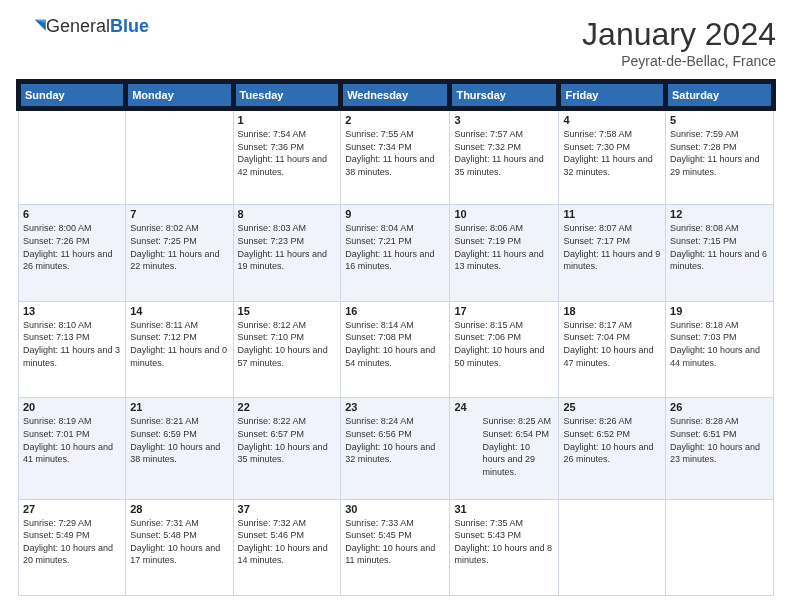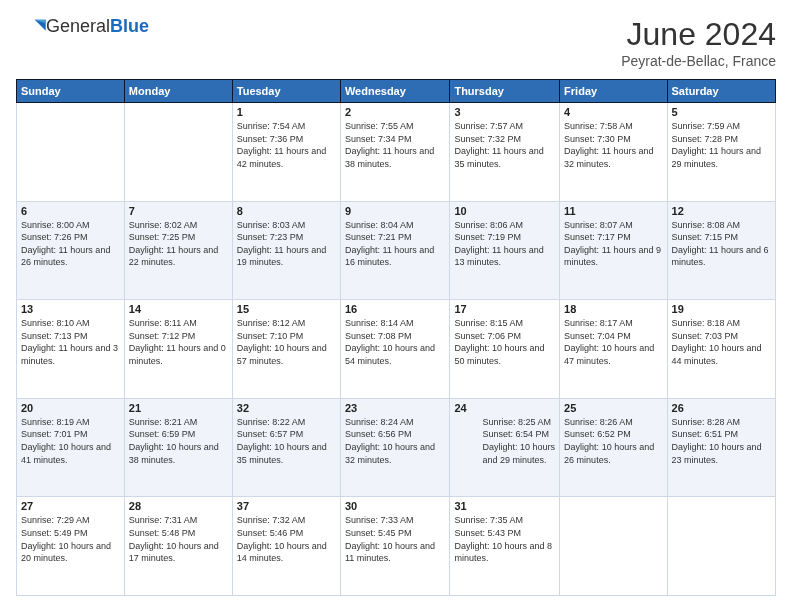--- a/index.html
+++ b/index.html
@@ -62,21 +62,21 @@
       border-collapse: collapse;
       flex: 1;
     }
     .calendar thead th {
       background: #2e6db4;
       color: #fff;
       font-size: 11px;
       font-weight: bold;
       padding: 5px 4px;
       text-align: left;
-      border: 1px solid #0f172a;
+      border: 5px solid #0f172a;
     }
     .calendar tbody td {
       border: 1px solid #d0d8e8;
       vertical-align: top;
       padding: 3px 4px;
       font-size: 9.5px;
       color: #333;
       width: 113px;
       height: 80px;
       background: #fff;
@@ -108,21 +108,21 @@
       <svg class="logo-icon" viewBox="0 0 30 24">
         <rect x="0" y="0" width="30" height="24" fill="white"></rect>
         <polygon points="18,4 30,4 30,16" fill="#1a6bbf"></polygon>
         <polygon points="18,4 30,4 30,8" fill="#4a9fd4"></polygon>
       </svg>
       <div class="logo-text">
         <div><span class="logo-general">General</span><span class="logo-blue">Blue</span></div>
       </div>
     </div>
     <div class="title-block">
-      <div class="month-title">June 2024</div>
+      <div class="month-title">January 2024</div>
       <div class="location">Peyrat-de-Bellac, France</div>
     </div>
   </div>
 
   <table class="calendar">
     <thead>
       <tr>
         <th>Sunday</th>
         <th>Monday</th>
         <th>Tuesday</th>
@@ -262,21 +262,21 @@
 Sunset: 7:01 PM
 Daylight: 10 hours and 41 minutes.</div>
           </td>
           <td>
             <div class="cell-day">21</div>
             <div class="cell-detail" style="white-space: pre-line;">Sunrise: 8:21 AM
 Sunset: 6:59 PM
 Daylight: 10 hours and 38 minutes.</div>
           </td>
           <td>
-            <div class="cell-day">32</div>
+            <div class="cell-day">22</div>
             <div class="cell-detail" style="white-space: pre-line;">Sunrise: 8:22 AM
 Sunset: 6:57 PM
 Daylight: 10 hours and 35 minutes.</div>
           </td>
           <td>
             <div class="cell-day">23</div>
             <div class="cell-detail" style="white-space: pre-line;">Sunrise: 8:24 AM
 Sunset: 6:56 PM
 Daylight: 10 hours and 32 minutes.</div>
           </td>

